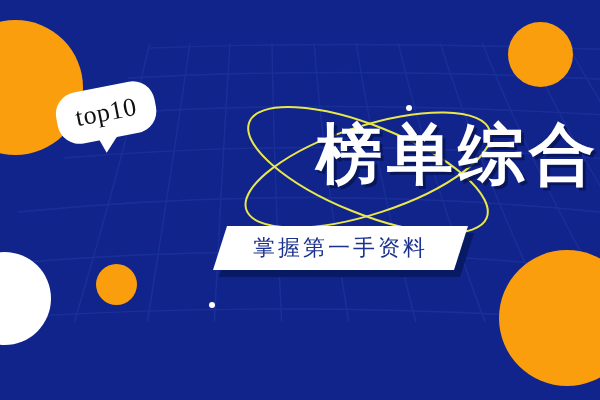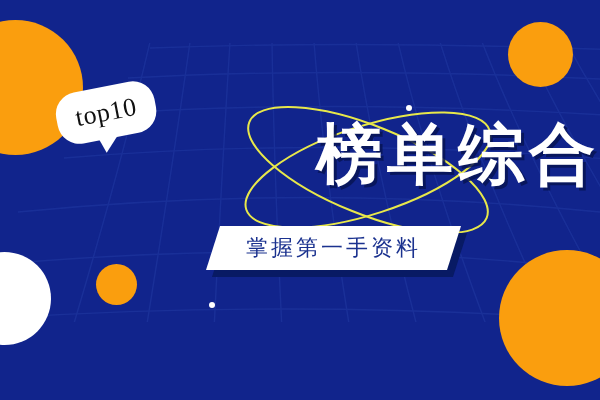--- a/index.html
+++ b/index.html
@@ -165,21 +165,21 @@
     line-height: 74px;
     letter-spacing: 5px;
     color: #ffffff;
     text-shadow: 3px 3px 0 rgba(7, 20, 84, 0.85);
     white-space: nowrap;
   }
 
   
   .banner-wrap {
     position: absolute;
-    left: 206px;
+    left: 213px;
     top: 226px;
     width: 255px;
     height: 44px;
   }
 
   .banner-shadow {
     position: absolute;
     left: 6px;
     top: 7px;
     width: 255px;

